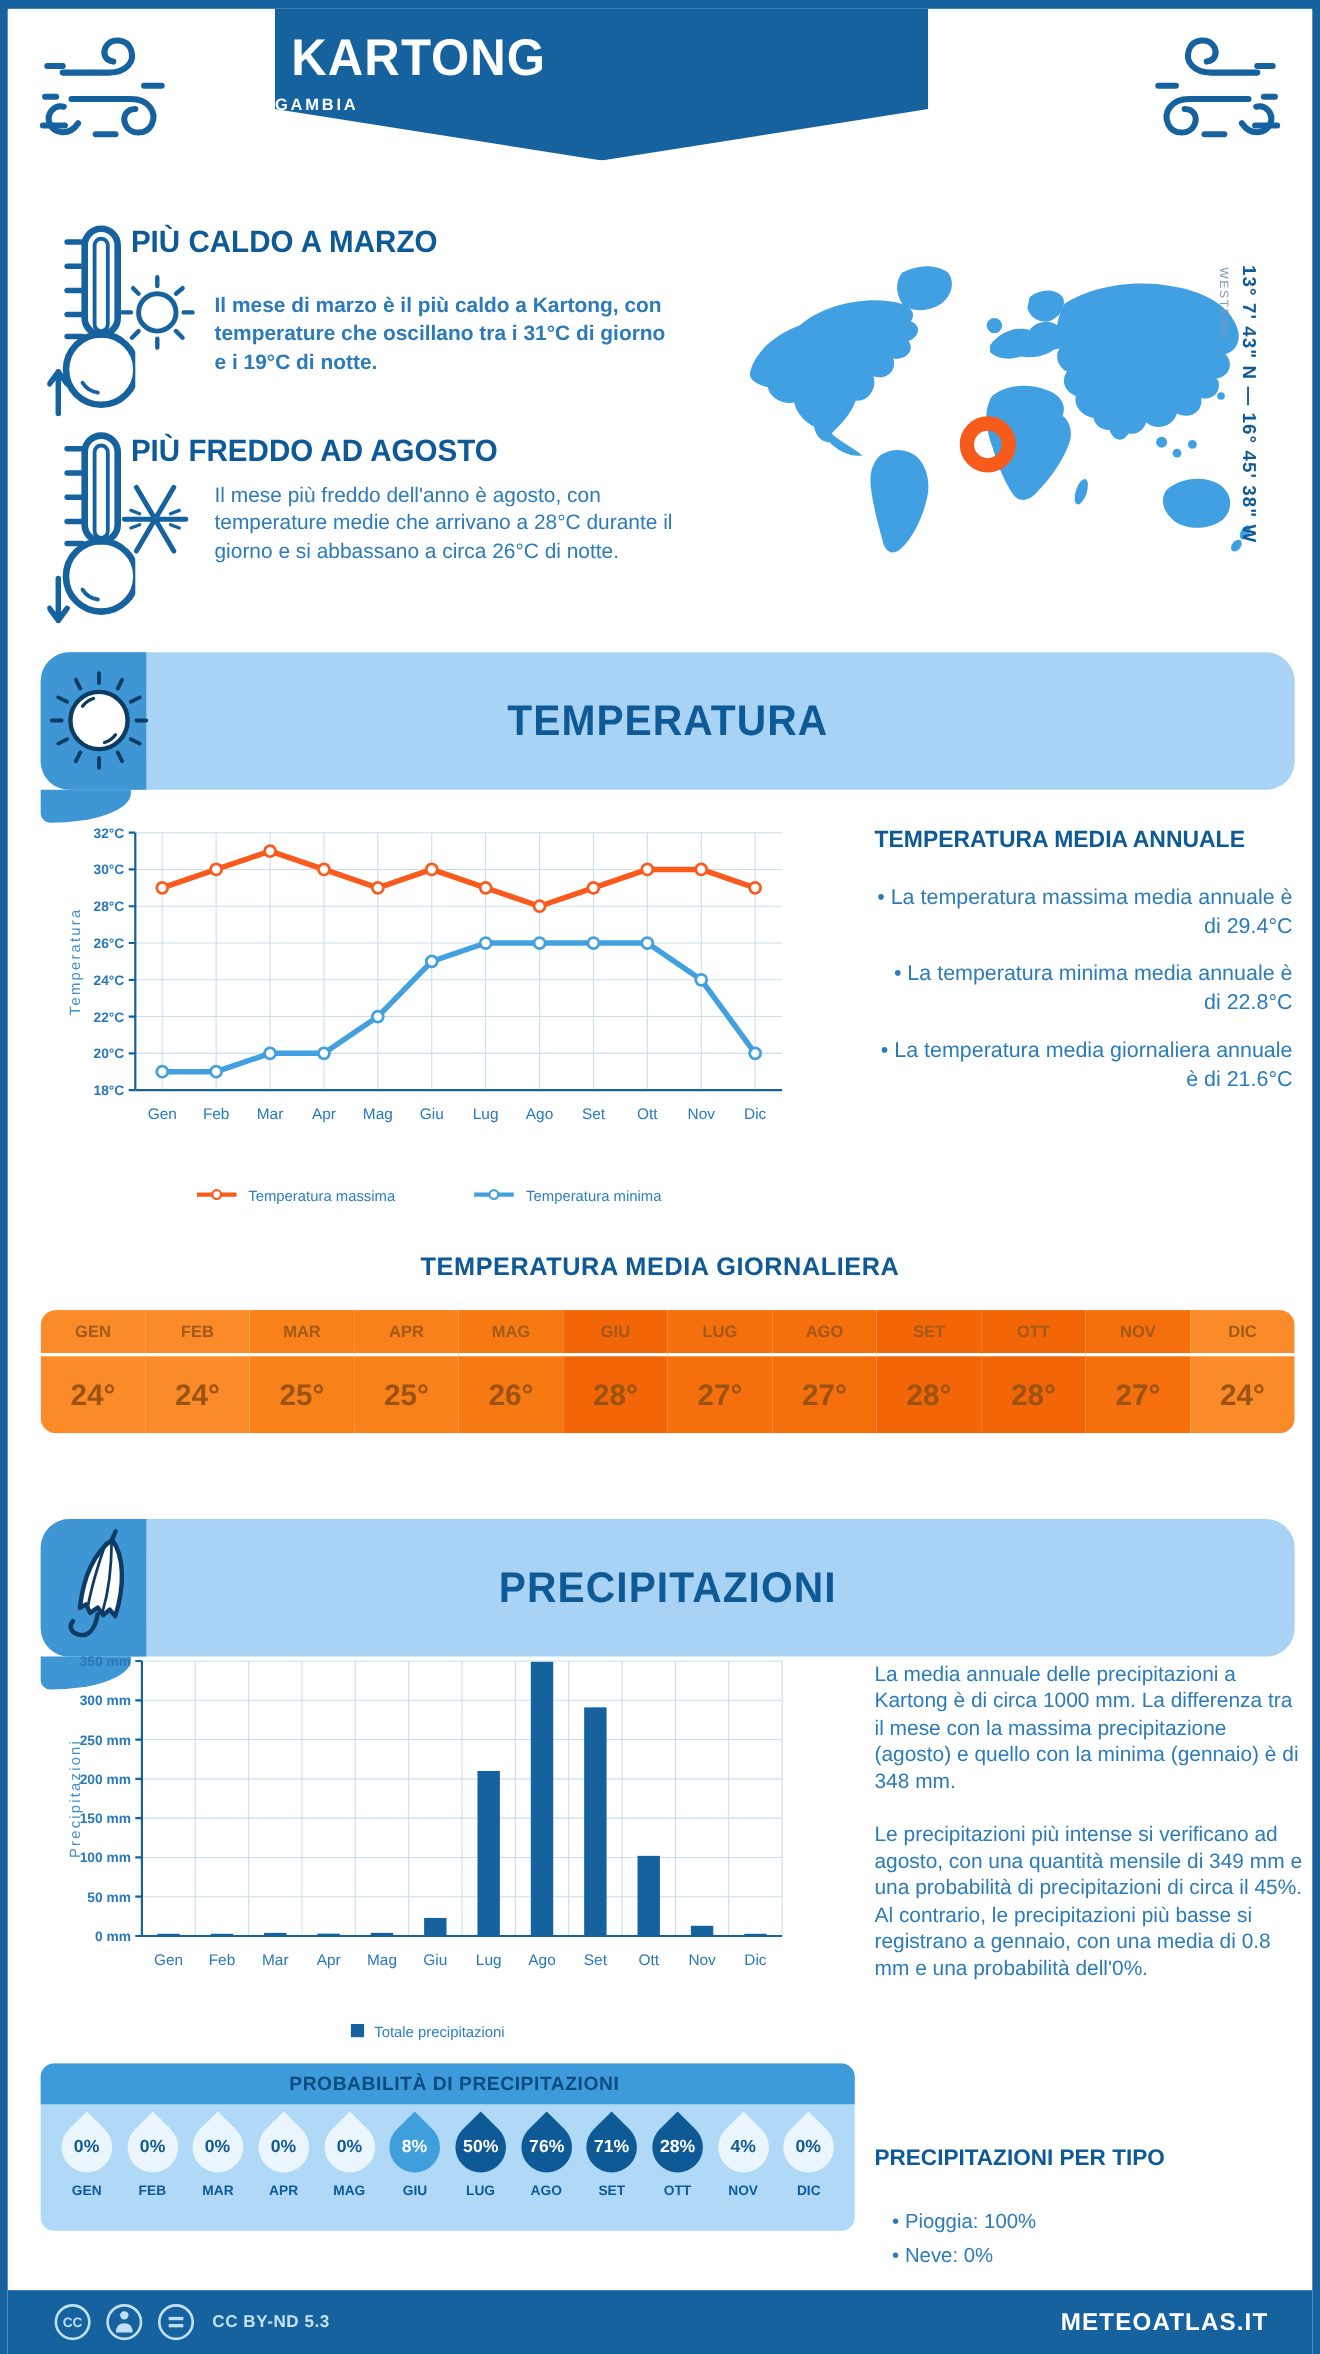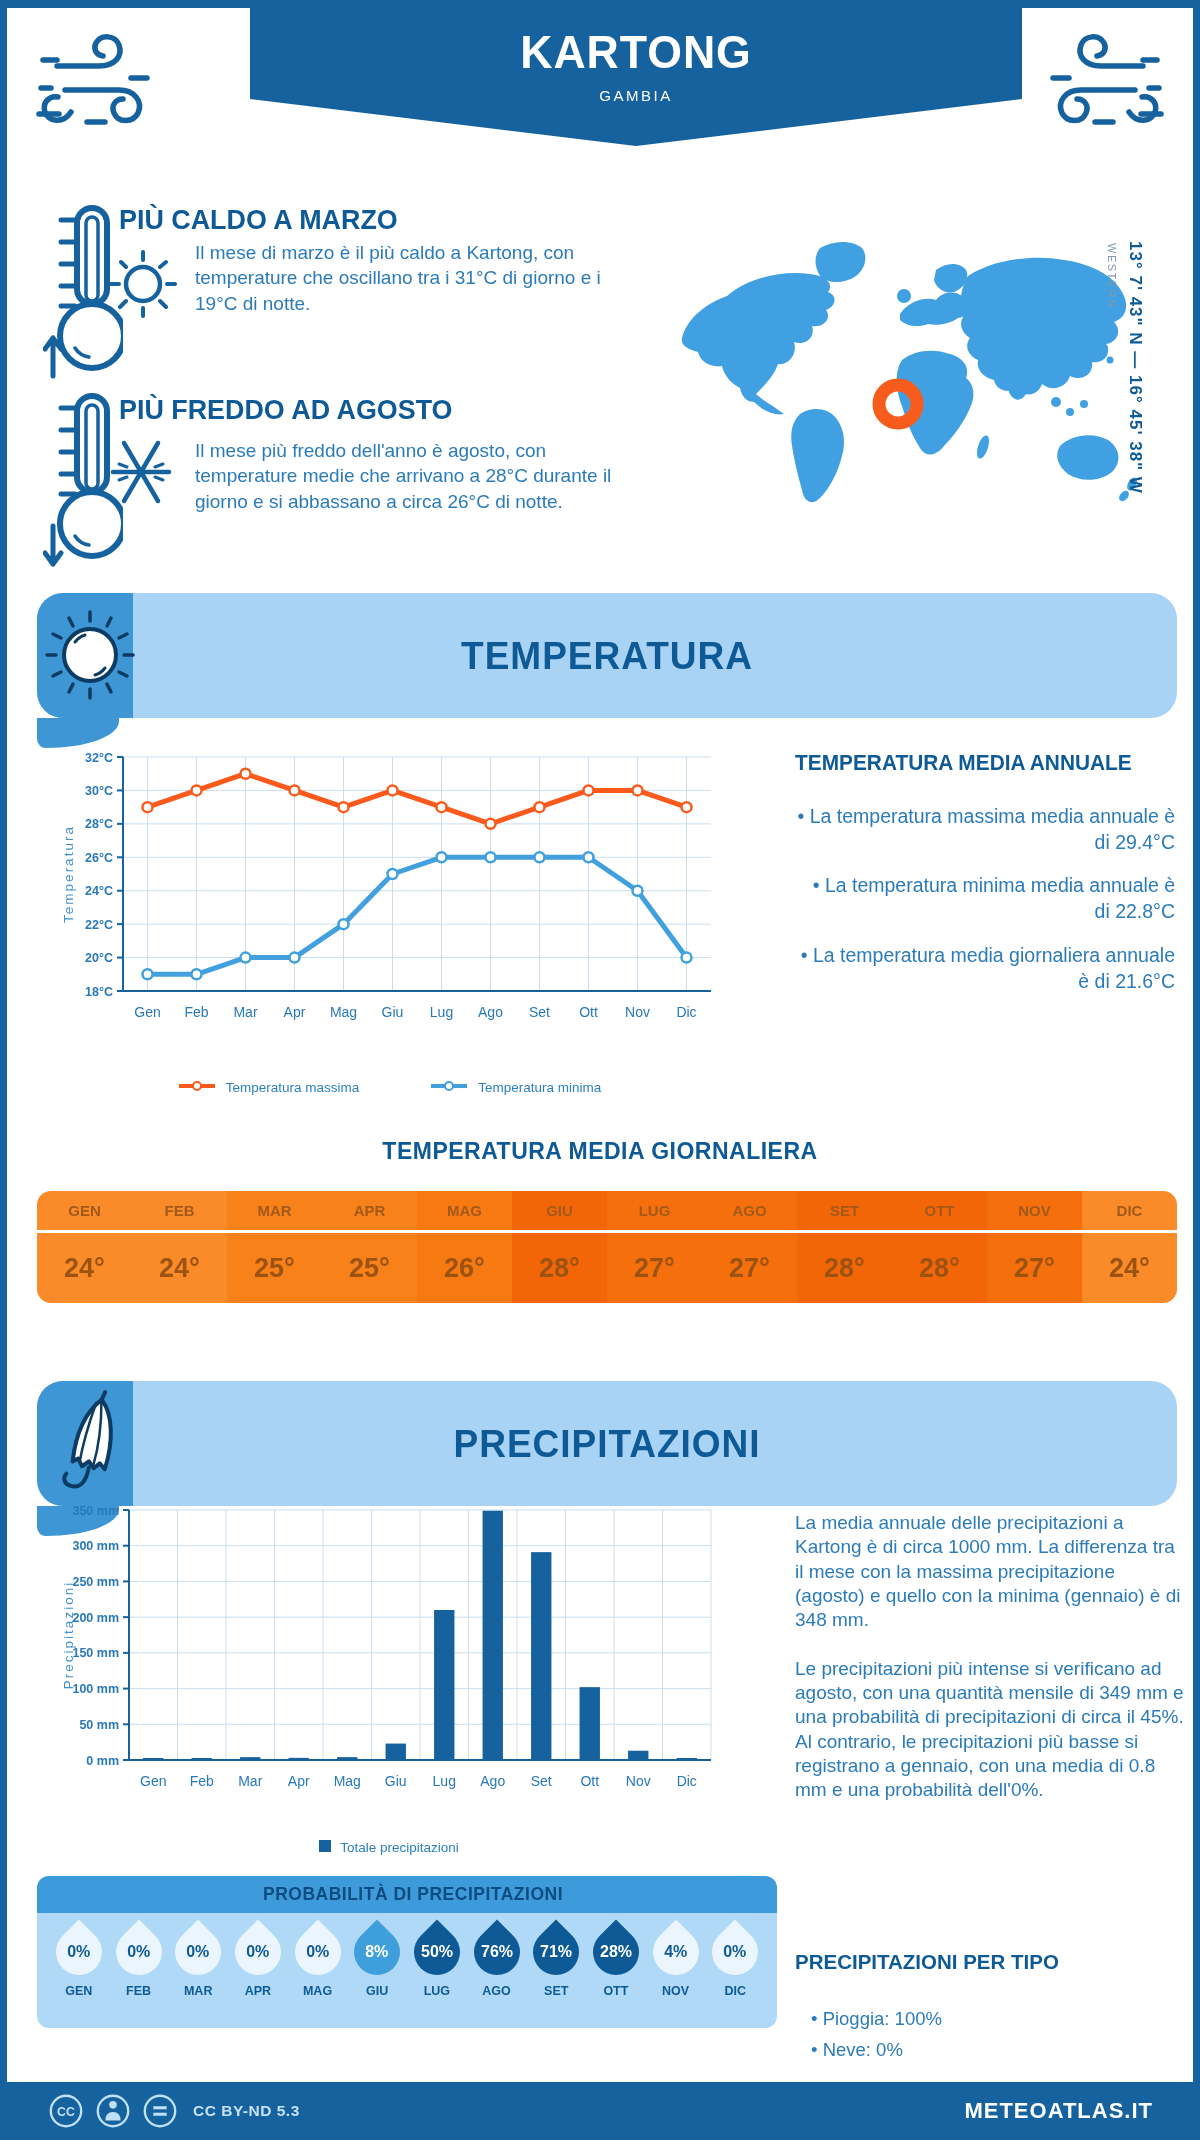--- a/index.html
+++ b/index.html
@@ -2,24 +2,24 @@
 <html><head>
 <meta charset="utf-8">
 <style>
   html,body{margin:0;padding:0;background:#e8eef3;}
   *{box-sizing:border-box;}
   .page{position:relative;width:1200px;height:2140px;margin:0 auto;background:#fff;
         border-left:7px solid #15629E;border-right:7px solid #15629E;border-top:8px solid #15629E;
         font-family:"Liberation Sans",sans-serif;overflow:hidden;}
   .abs{position:absolute;}
   
-  .ribbon{position:absolute;left:243px;top:0;width:772px;height:138px;background:#15629E;text-align:center;
+  .ribbon{position:absolute;left:243px;top:0;width:594px;height:138px;background:#15629E;text-align:left;
           clip-path:polygon(0 0,100% 0,100% 66%,50% 100%,0 66%);}
   .ribbon-title{margin-top:16px;font-size:47px;font-weight:700;color:#fff;letter-spacing:1px;transform:scaleX(.95);}
-  .ribbon-sub{margin-top:8px;font-size:15px;color:#fff;letter-spacing:2.5px;}
+  .ribbon-sub{margin-top:8px;font-size:15px;color:#fff;letter-spacing:2.5px;font-weight:bold;}
   .wind{position:absolute;top:18px;width:150px;height:110px;}
   .wind-left{left:28px;}
   .wind-right{right:28px;transform:scaleX(-1);}
   
   .hl-title{position:absolute;left:112px;font-size:28px;font-weight:700;color:#0E5A96;transform:scaleX(.96);transform-origin:left;white-space:nowrap;}
   .hl-text{position:absolute;left:188px;width:424px;font-size:19px;line-height:1.33;color:#2B7BBA;}
   
   .coords-wrap{position:absolute;left:1099px;top:233px;display:flex;gap:7px;}
   .coords-wrap div{writing-mode:vertical-rl;}
   .coords{font-size:17px;font-weight:700;color:#0E5A96;letter-spacing:1px;}
@@ -109,21 +109,21 @@
     <rect x="43" y="19" width="12" height="84" rx="6" stroke-width="3.5"></rect>
     <path d="M32,150 a20,20 0 0 0 14,9" stroke-width="3.5"></path>
     <path d="M18,22 h14 M18,44 h14 M18,66 h14 M18,88 h14 M18,108 h14" stroke-width="5"></path>
     <path d="M10,178 V140 M10,140 l-8,11 M10,140 l8,11" stroke-width="5"></path>
   </svg>
   <svg class="abs" style="left:100px;top:240px;" width="72" height="72" viewBox="0 0 72 72" fill="none" stroke="#15629E" stroke-width="4" stroke-linecap="round">
     <circle cx="36" cy="36" r="17" fill="#fff" stroke-width="4.5"></circle>
     <path d="M60,36 H68 M53,19 L59,14 M36,12 V4 M19,19 L14,14 M12,36 H4 M19,53 L13,59 M36,60 V68 M53,53 L59,59"></path>
   </svg>
   <div class="hl-title" style="top:196px;">PIÙ CALDO A MARZO</div>
-  <div class="hl-text" style="top:232px;">Il mese di marzo è il più caldo a Kartong, con temperature che oscillano tra i 31°C di giorno e i 19°C di notte.</div>
+  <div class="hl-text" style="top:258px;font-weight:bold;">Il mese di marzo è il più caldo a Kartong, con temperature che oscillano tra i 31°C di giorno e i 19°C di notte.</div>
 
   <svg class="abs" style="left:36px;top:378px;" width="80" height="190" viewBox="0 0 80 190" fill="none" stroke="#15629E" stroke-linecap="round">
     <circle cx="49" cy="138" r="32" fill="#fff" stroke-width="6"></circle>
     <rect x="34" y="10" width="30" height="96" rx="15" fill="#fff" stroke-width="6"></rect>
     <rect x="43" y="19" width="12" height="84" rx="6" stroke-width="3.5"></rect>
     <path d="M32,150 a20,20 0 0 0 14,9" stroke-width="3.5"></path>
     <path d="M18,22 h14 M18,44 h14 M18,66 h14 M18,88 h14 M18,108 h14" stroke-width="5"></path>
     <path d="M10,140 V178 M10,178 l-8,-11 M10,178 l8,-11" stroke-width="5"></path>
   </svg>
   <svg class="abs" style="left:98px;top:428px;" width="72" height="72" viewBox="0 0 72 72" fill="none" stroke="#15629E" stroke-width="4.5" stroke-linecap="round">

